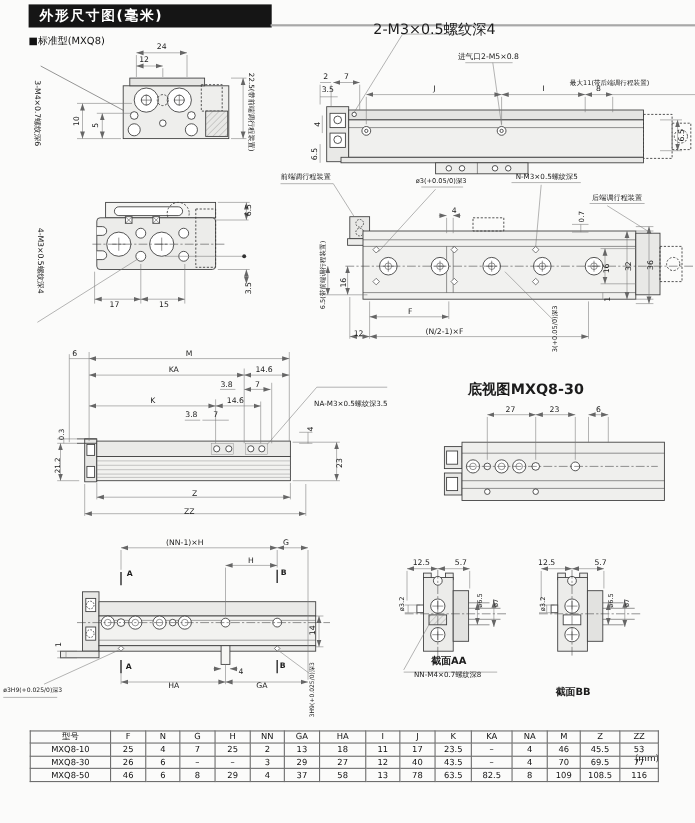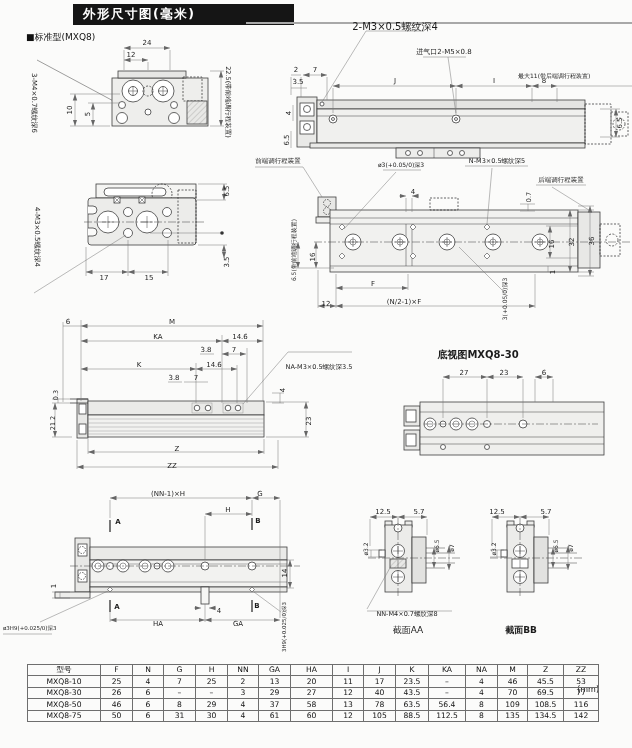--- a/index.html
+++ b/index.html
@@ -1,19 +1,19 @@
 <!DOCTYPE html>
 <html><head>
 <meta charset="utf-8">
 <style>
   html,body{margin:0;padding:0;}
   .page{position:relative;width:632px;height:748px;background:#fbfbfa;overflow:hidden;
         font-family:"DejaVu Sans",sans-serif;}
   .header-bar{position:absolute;left:26px;top:4px;width:221px;height:21px;background:#151515;
-        display:flex;align-items:center;padding-left:10px;box-sizing:border-box;margin-left:47px;}
+        display:flex;align-items:center;padding-left:10px;box-sizing:border-box;}
   .header-bar span{color:#ffffff;font-size:12.5px;font-weight:700;letter-spacing:1.5px;}
   .header-rule{position:absolute;left:246px;top:22px;width:386px;height:2px;background:#a8a8a8;}
   .subtitle{position:absolute;left:26px;top:31px;font-size:9px;color:#111;text-align:right;}
   .units{position:absolute;right:33px;top:685px;font-size:8px;color:#111;}
   .ann{position:absolute;color:#1c1c1c;white-space:nowrap;line-height:1;transform-origin:center;}
   svg{position:absolute;left:0;top:0;}
   .dim-table{position:absolute;left:27px;top:664px;width:571px;border-collapse:collapse;
         table-layout:fixed;font-size:7.6px;color:#111;text-align:center;}
   .dim-table th,.dim-table td{border:1px solid #6e6e6e;padding:0;height:10.4px;
         font-weight:400;line-height:1;overflow:hidden;}
@@ -478,21 +478,21 @@
   <div class="subtitle">■标准型(MXQ8)</div>
   <div class="units">(mm)</div>
 
   <div id="ann-layer" style="position:absolute;left:0;top:0;width:632px;height:748px;">
       <div class="ann" style="left: 147px; top: 43px; font-size: 7px; transform: translate(-50%, -50%) rotate(0deg);">24</div>
       <div class="ann" style="left: 131px; top: 55px; font-size: 7px; transform: translate(-50%, -50%) rotate(0deg);">12</div>
       <div class="ann" style="left: 70px; top: 110px; font-size: 7px; transform: translate(-50%, -50%) rotate(-90deg);">10</div>
       <div class="ann" style="left: 88px; top: 114px; font-size: 7px; transform: translate(-50%, -50%) rotate(-90deg);">5</div>
       <div class="ann" style="left: 33px; top: 103px; font-size: 7px; transform: translate(-50%, -50%) rotate(90deg);">3-M4×0.7螺纹深6</div>
       <div class="ann" style="left: 228px; top: 102px; font-size: 6.5px; transform: translate(-50%, -50%) rotate(90deg);">22.5(带前端调行程装置)</div>
-      <div class="ann" style="left: 395px; top: 27px; font-size: 10px; transform: translate(-50%, -50%) rotate(0deg);">2-M3×0.5螺纹深4</div>
+      <div class="ann" style="left: 395px; top: 27px; font-size: 13px; transform: translate(-50%, -50%) rotate(0deg);">2-M3×0.5螺纹深4</div>
       <div class="ann" style="left: 444px; top: 52px; font-size: 7px; transform: translate(-50%, -50%) rotate(0deg);">进气口2-M5×0.8</div>
       <div class="ann" style="left: 296px; top: 70px; font-size: 7px; transform: translate(-50%, -50%) rotate(0deg);">2</div>
       <div class="ann" style="left: 315px; top: 70px; font-size: 7px; transform: translate(-50%, -50%) rotate(0deg);">7</div>
       <div class="ann" style="left: 298px; top: 82px; font-size: 7px; transform: translate(-50%, -50%) rotate(0deg);">3.5</div>
       <div class="ann" style="left: 395px; top: 81px; font-size: 7px; transform: translate(-50%, -50%) rotate(0deg);">J</div>
       <div class="ann" style="left: 494px; top: 81px; font-size: 7px; transform: translate(-50%, -50%) rotate(0deg);">I</div>
       <div class="ann" style="left: 544px; top: 81px; font-size: 7px; transform: translate(-50%, -50%) rotate(0deg);">8</div>
       <div class="ann" style="left: 518px; top: 76px; font-size: 6px; transform: translate(0px, -50%) rotate(0deg);">最大11(带后端调行程装置)</div>
       <div class="ann" style="left: 289px; top: 113px; font-size: 7px; transform: translate(-50%, -50%) rotate(-90deg);">4</div>
       <div class="ann" style="left: 287px; top: 140px; font-size: 7px; transform: translate(-50%, -50%) rotate(-90deg);">6.5</div>
@@ -528,21 +528,21 @@
       <div class="ann" style="left: 214px; top: 365px; font-size: 7px; transform: translate(-50%, -50%) rotate(0deg);">14.6</div>
       <div class="ann" style="left: 174px; top: 378px; font-size: 7px; transform: translate(-50%, -50%) rotate(0deg);">3.8</div>
       <div class="ann" style="left: 196px; top: 378px; font-size: 7px; transform: translate(-50%, -50%) rotate(0deg);">7</div>
       <div class="ann" style="left: 319px; top: 367px; font-size: 6.5px; transform: translate(-50%, -50%) rotate(0deg);">NA-M3×0.5螺纹深3.5</div>
       <div class="ann" style="left: 283px; top: 390px; font-size: 7px; transform: translate(-50%, -50%) rotate(-90deg);">4</div>
       <div class="ann" style="left: 309px; top: 421px; font-size: 7px; transform: translate(-50%, -50%) rotate(-90deg);">23</div>
       <div class="ann" style="left: 56px; top: 395px; font-size: 6.5px; transform: translate(-50%, -50%) rotate(-90deg);">0.3</div>
       <div class="ann" style="left: 53px; top: 423px; font-size: 6.5px; transform: translate(-50%, -50%) rotate(-90deg);">21.2</div>
       <div class="ann" style="left: 177px; top: 449px; font-size: 7px; transform: translate(-50%, -50%) rotate(0deg);">Z</div>
       <div class="ann" style="left: 172px; top: 466px; font-size: 7px; transform: translate(-50%, -50%) rotate(0deg);">ZZ</div>
-      <div class="ann" style="left: 478px; top: 355px; font-size: 10px; font-weight: 700; transform: translate(-50%, -50%) rotate(0deg);">底视图MXQ8-30</div>
+      <div class="ann" style="left: 478px; top: 355px; font-size: 13px; font-weight: 700; transform: translate(-50%, -50%) rotate(0deg);">底视图MXQ8-30</div>
       <div class="ann" style="left: 464px; top: 373px; font-size: 7px; transform: translate(-50%, -50%) rotate(0deg);">27</div>
       <div class="ann" style="left: 504px; top: 373px; font-size: 7px; transform: translate(-50%, -50%) rotate(0deg);">23</div>
       <div class="ann" style="left: 544px; top: 373px; font-size: 7px; transform: translate(-50%, -50%) rotate(0deg);">6</div>
       <div class="ann" style="left: 168px; top: 494px; font-size: 7px; transform: translate(-50%, -50%) rotate(0deg);">(NN-1)×H</div>
       <div class="ann" style="left: 260px; top: 494px; font-size: 7px; transform: translate(-50%, -50%) rotate(0deg);">G</div>
       <div class="ann" style="left: 228px; top: 510px; font-size: 7px; transform: translate(-50%, -50%) rotate(0deg);">H</div>
       <div class="ann" style="left: 118px; top: 522px; font-size: 7px; font-weight: 700; transform: translate(-50%, -50%) rotate(0deg);">A</div>
       <div class="ann" style="left: 258px; top: 521px; font-size: 7px; font-weight: 700; transform: translate(-50%, -50%) rotate(0deg);">B</div>
       <div class="ann" style="left: 54px; top: 586px; font-size: 7px; transform: translate(-50%, -50%) rotate(-90deg);">1</div>
       <div class="ann" style="left: 285px; top: 573px; font-size: 7px; transform: translate(-50%, -50%) rotate(-90deg);">14</div>
@@ -552,21 +552,21 @@
       <div class="ann" style="left: 158px; top: 624px; font-size: 7px; transform: translate(-50%, -50%) rotate(0deg);">HA</div>
       <div class="ann" style="left: 238px; top: 624px; font-size: 7px; transform: translate(-50%, -50%) rotate(0deg);">GA</div>
       <div class="ann" style="left: 3px; top: 629px; font-size: 5.5px; transform: translate(0px, -50%) rotate(0deg);">ø3H9(+0.025/0)深3</div>
       <div class="ann" style="left: 285px; top: 627px; font-size: 5.5px; transform: translate(-50%, -50%) rotate(-90deg);">3H9(+0.025/0)深3</div>
       <div class="ann" style="left: 383px; top: 512px; font-size: 7px; transform: translate(-50%, -50%) rotate(0deg);">12.5</div>
       <div class="ann" style="left: 419px; top: 512px; font-size: 7px; transform: translate(-50%, -50%) rotate(0deg);">5.7</div>
       <div class="ann" style="left: 366px; top: 549px; font-size: 6px; transform: translate(-50%, -50%) rotate(-90deg);">ø3.2</div>
       <div class="ann" style="left: 437px; top: 546px; font-size: 6px; transform: translate(-50%, -50%) rotate(-90deg);">ø6.5</div>
       <div class="ann" style="left: 452px; top: 548px; font-size: 6px; transform: translate(-50%, -50%) rotate(-90deg);">ø7</div>
       <div class="ann" style="left: 407px; top: 614px; font-size: 6.5px; transform: translate(-50%, -50%) rotate(0deg);">NN-M4×0.7螺纹深8</div>
-      <div class="ann" style="left: 408px; top: 630px; font-size: 9px; font-weight: 400; transform: translate(-50%, -50%) rotate(0deg);">截面AA</div>
+      <div class="ann" style="left: 408px; top: 602px; font-size: 9px; font-weight: 700; transform: translate(-50%, -50%) rotate(0deg);">截面AA</div>
       <div class="ann" style="left: 497px; top: 512px; font-size: 7px; transform: translate(-50%, -50%) rotate(0deg);">12.5</div>
       <div class="ann" style="left: 546px; top: 512px; font-size: 7px; transform: translate(-50%, -50%) rotate(0deg);">5.7</div>
       <div class="ann" style="left: 494px; top: 549px; font-size: 6px; transform: translate(-50%, -50%) rotate(-90deg);">ø3.2</div>
       <div class="ann" style="left: 556px; top: 546px; font-size: 6px; transform: translate(-50%, -50%) rotate(-90deg);">ø6.5</div>
       <div class="ann" style="left: 571px; top: 548px; font-size: 6px; transform: translate(-50%, -50%) rotate(-90deg);">ø7</div>
       <div class="ann" style="left: 521px; top: 630px; font-size: 9px; font-weight: 700; transform: translate(-50%, -50%) rotate(0deg);">截面BB</div>
     </div>
 
   <table class="dim-table">
     <colgroup>
@@ -609,21 +609,21 @@
       </thead>
     <tbody>
         <tr>
           <td>MXQ8-10</td>
           <td>25</td>
           <td>4</td>
           <td>7</td>
           <td>25</td>
           <td>2</td>
           <td>13</td>
-          <td>20</td>
+          <td>18</td>
           <td>11</td>
           <td>17</td>
           <td>23.5</td>
           <td>–</td>
           <td>4</td>
           <td>46</td>
           <td>45.5</td>
           <td>53</td>
         </tr>
         <tr>
@@ -649,40 +649,22 @@
           <td>46</td>
           <td>6</td>
           <td>8</td>
           <td>29</td>
           <td>4</td>
           <td>37</td>
           <td>58</td>
           <td>13</td>
           <td>78</td>
           <td>63.5</td>
-          <td>56.4</td>
+          <td>82.5</td>
           <td>8</td>
           <td>109</td>
           <td>108.5</td>
           <td>116</td>
         </tr>
-        <tr>
-          <td>MXQ8-75</td>
-          <td>50</td>
-          <td>6</td>
-          <td>31</td>
-          <td>30</td>
-          <td>4</td>
-          <td>61</td>
-          <td>60</td>
-          <td>12</td>
-          <td>105</td>
-          <td>88.5</td>
-          <td>112.5</td>
-          <td>8</td>
-          <td>135</td>
-          <td>134.5</td>
-          <td>142</td>
-        </tr>
       </tbody>
   </table>
 
 </div>
 
 </body></html>

